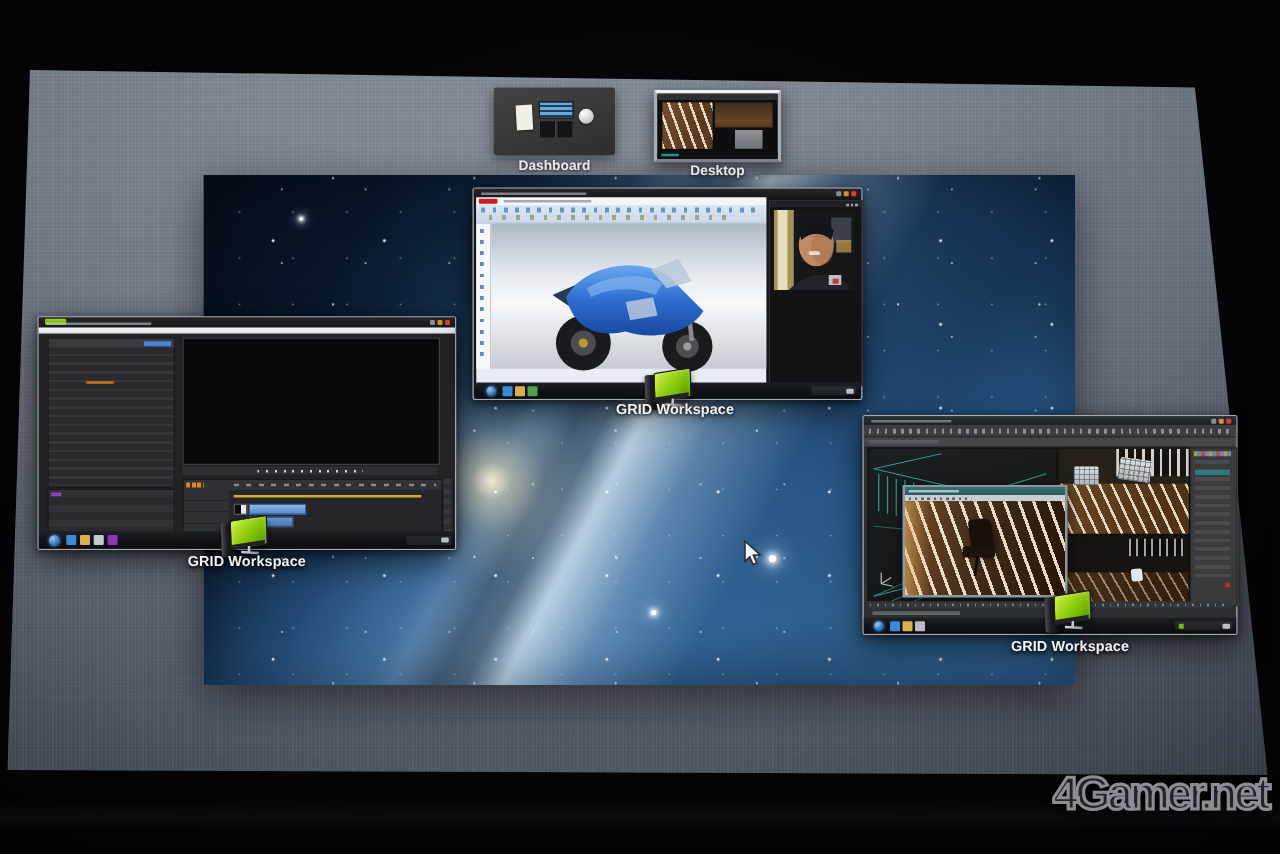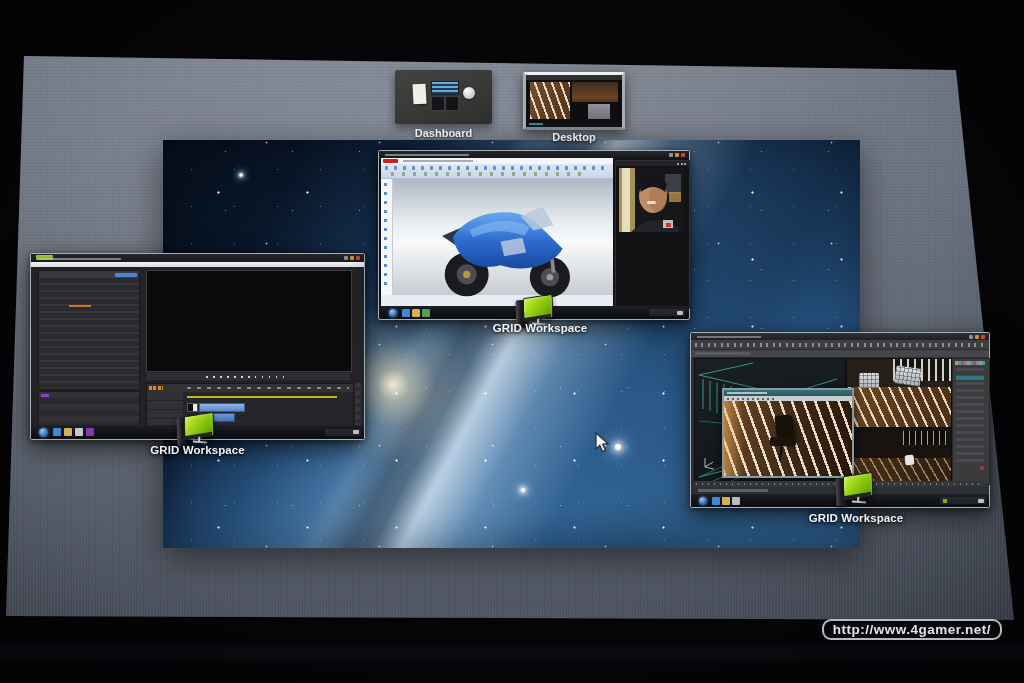--- a/index.html
+++ b/index.html
@@ -586,16 +586,16 @@
         <div class="can"></div>
       </div>
     </div>
   </div>
 
   <svg id="cursor" class="abs" style="left:595px;top:432px;" width="15" height="21" viewBox="0 0 15 21">
     <path d="M1,1 L1,17 L4.8,13.4 L7.4,19.6 L10.4,18.3 L7.7,12.2 L13,11.7 Z" fill="#f4f4f6" stroke="#2a2a30" stroke-width="1.2"></path>
   </svg>
 
   <div id="wm" class="abs">
-    <span id="wm-url">http://www.4gamer.net/</span>
+    <div id="wm-logo">4Gamer.net</div>
   </div>
 
 </div>
 
 </body></html>

